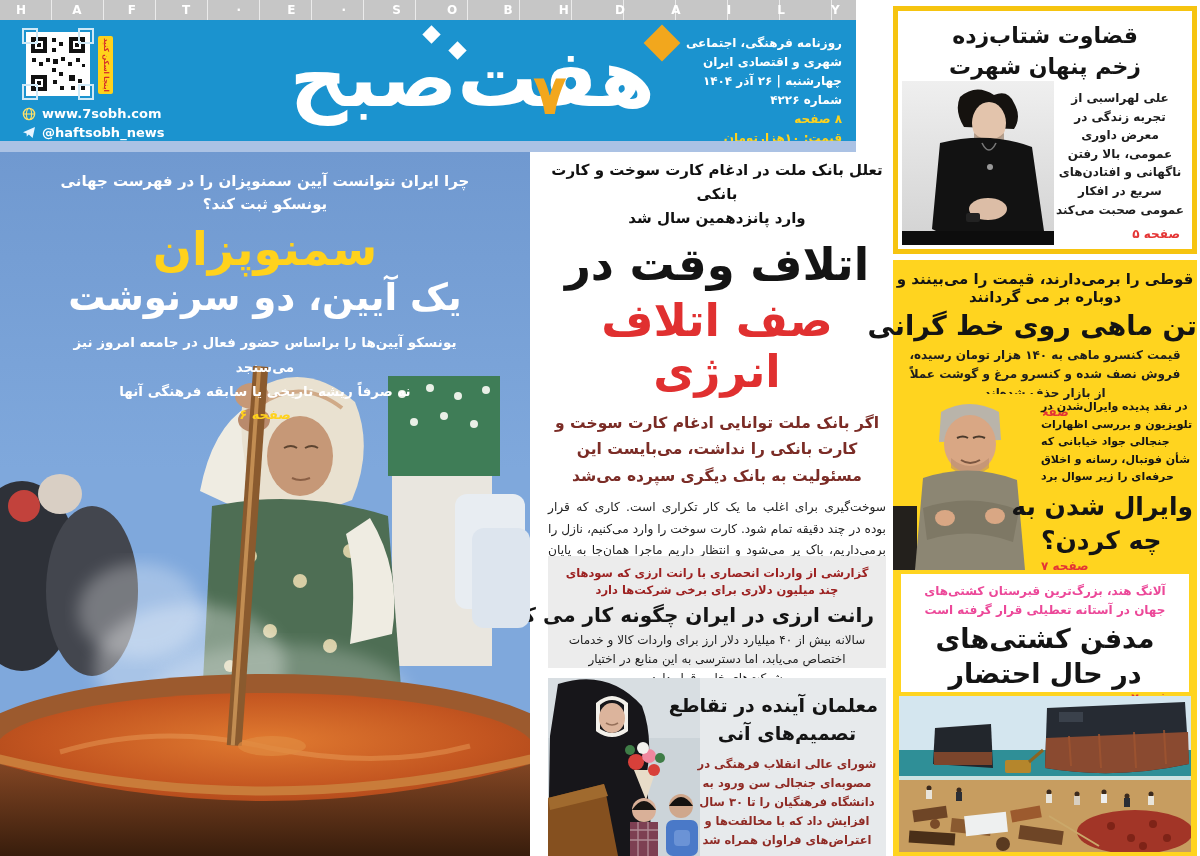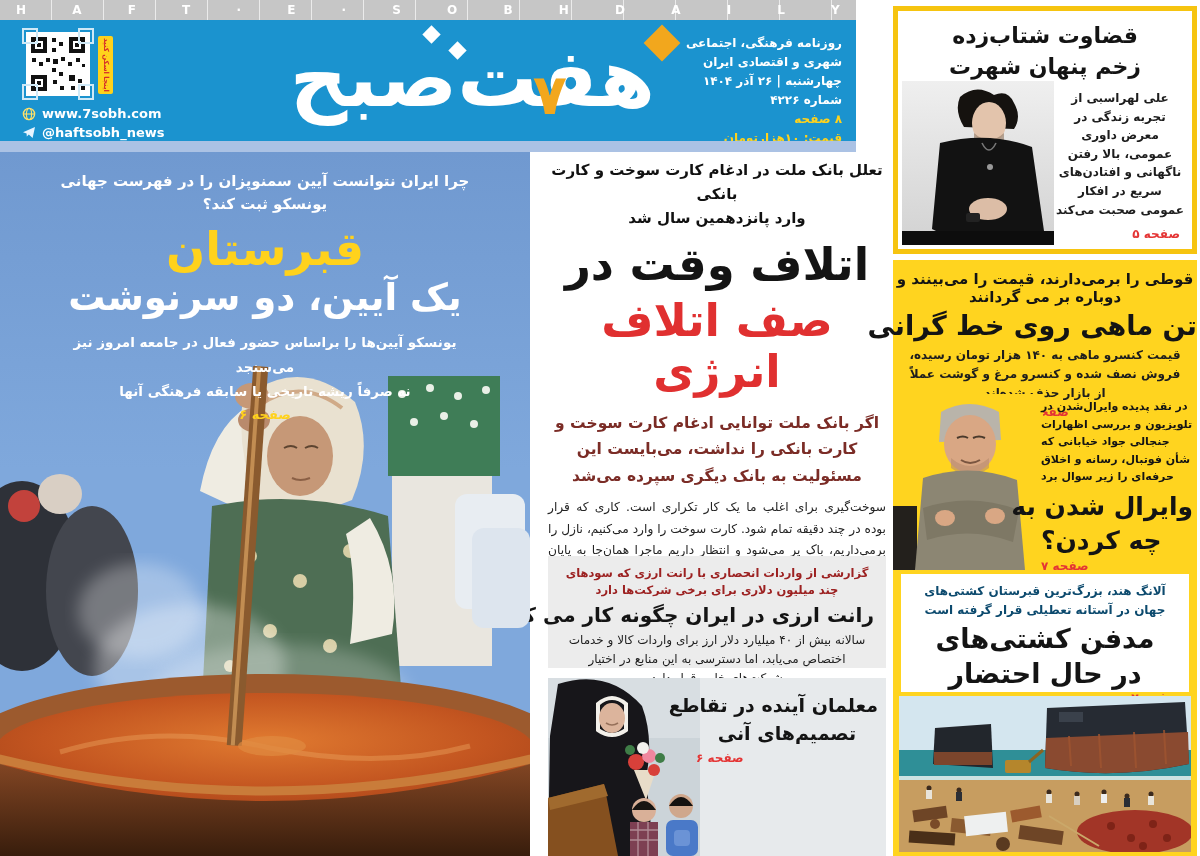--- a/index.html
+++ b/index.html
@@ -96,21 +96,21 @@
 
   .viral{position:absolute;left:0;top:134px;width:304px;height:176px;}
   .viral-photo{position:absolute;left:0;top:0;}
   .viral-text{position:absolute;right:4px;top:4px;width:152px;text-align:left;}
   .viral-kicker{font-size:11px;font-weight:bold;color:#141414;line-height:1.6;}
   .viral-h{font-size:25px;font-weight:bold;color:#141414;line-height:1.35;margin-top:4px;white-space:nowrap;}
   .viral-page{color:#e43535;font-size:12px;font-weight:bold;margin-top:2px;}
 
   .ships-box{position:absolute;left:8px;top:314px;width:288px;height:118px;background:#fff;
     box-sizing:border-box;padding:8px 10px 0;text-align:center;}
-  .ships-kicker{font-size:12px;font-weight:bold;color:#0c4a6e;line-height:1.55;}
+  .ships-kicker{font-size:12px;font-weight:bold;color:#ec4899;line-height:1.55;}
   .ships-h{font-size:27px;font-weight:bold;color:#141414;line-height:1.3;margin-top:2px;white-space:nowrap;text-align:center;}
   .ships-page{color:#e43535;font-size:12px;font-weight:bold;text-align:right;margin-top:0;}
 
   .ships-photo{position:absolute;left:6px;top:436px;}
 </style>
 </head>
 <body>
 
 <div class="page">
 
@@ -290,21 +290,21 @@
       <ellipse cx="265" cy="384" rx="270" ry="57" fill="url(#samanuG)"></ellipse>
       <path d="M60,386 Q160,356 270,382 Q380,404 470,380" stroke="#e8a05a" stroke-width="5" fill="none" opacity="0.45"></path>
       <rect x="240" y="0" width="15" height="380" fill="#8a5a2e" transform="rotate(4 248 190)"></rect>
       <rect x="244" y="0" width="4" height="380" fill="#c28d52" transform="rotate(4 248 190)"></rect>
       <ellipse cx="272" cy="380" rx="34" ry="10" fill="#e08a40" opacity="0.7"></ellipse>
       <path d="M-35,388 Q265,482 565,388 L565,490 L-35,490 Z" fill="url(#potB)"></path>
       <path d="M-35,384 Q265,466 565,384" stroke="#c97c3a" stroke-width="9" fill="none"></path>
     </svg>
     <div class="left-text rtl">
       <div class="left-kicker">چرا ایران نتوانست آیین سمنوپزان را در فهرست جهانی یونسکو ثبت کند؟</div>
-      <div class="left-h1">قبرستان</div>
+      <div class="left-h1">سمنوپزان</div>
       <div class="left-h2">یک آیین، دو سرنوشت</div>
       <div class="left-deck">
         <div>یونسکو آیین‌ها را براساس حضور فعال در جامعه امروز نیز می‌سنجد</div>
         <div>نه صرفاً ریشه تاریخی یا سابقه فرهنگی آنها</div>
       </div>
       <div class="left-page">صفحه ۶</div>
     </div>
   </div>
 
   <div class="center-col rtl">
@@ -352,20 +352,21 @@
       <circle cx="133" cy="128" r="12" fill="#cfa78c"></circle>
       <path d="M121,128 Q133,110 145,128 Z" fill="#141210"></path>
       <rect x="118" y="142" width="32" height="36" rx="7" fill="#4a79c8"></rect>
       <rect x="126" y="152" width="16" height="16" rx="4" fill="#6b93d6"></rect>
     </svg>
     <div class="teachers-text rtl">
       <div class="teachers-h">
         <div>معلمان آینده در تقاطع</div>
         <div>تصمیم‌های آنی</div>
       </div>
+      <div class="teachers-deck">شورای عالی انقلاب فرهنگی در مصوبه‌ای جنجالی سن ورود به دانشگاه فرهنگیان را تا ۳۰ سال افزایش داد که با مخالفت‌ها و اعتراض‌های فراوان همراه شد</div>
       <div class="teachers-page">صفحه ۶</div>
     </div>
   </div>
 
   <div class="right-col">
 
     <div class="lohrasbi-box">
       <div class="loh-h rtl">
         <div>قضاوت شتاب‌زده</div>
         <div>زخم پنهان شهرت</div>

